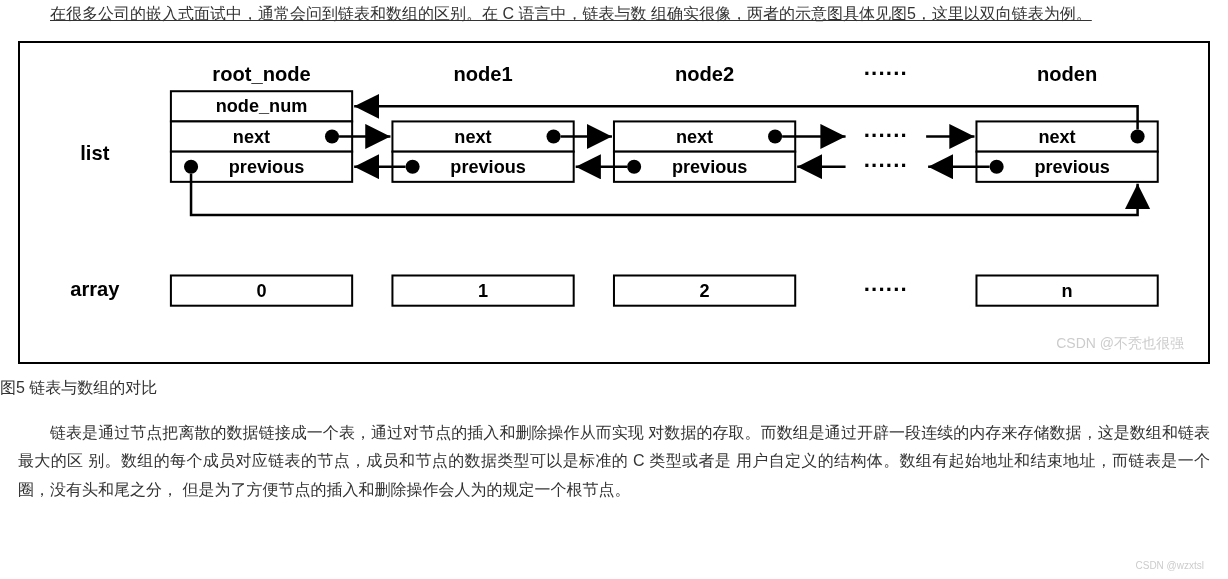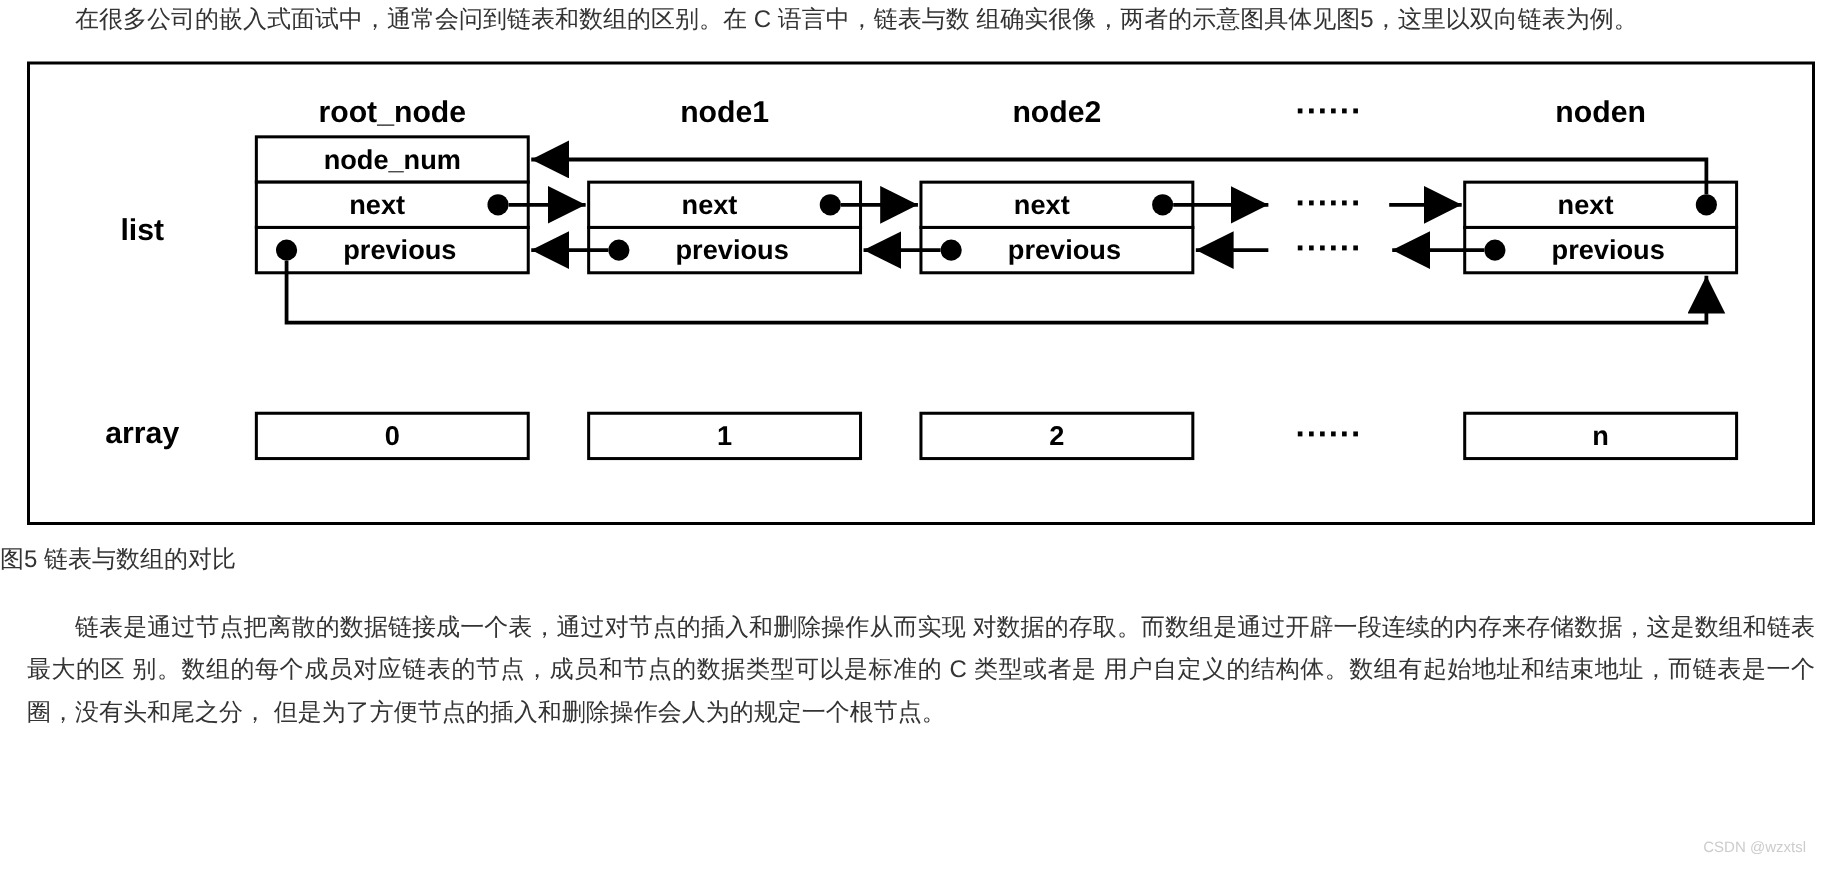--- a/index.html
+++ b/index.html
@@ -10,27 +10,27 @@
       color: #333;
       background: #fff;
       width: 1228px;
       padding: 0;
     }
     .para {
       padding: 0 18px;
       text-align: justify;
       margin-bottom: 8px;
     }
-    .para1 { text-indent: 2em; }
+    .para1 { text-indent: 2em; text-decoration: underline; }
     .para2 { text-indent: 2em; }
     .figure-box {
       margin: 12px 18px 10px 18px;
       border: 2px solid #000;
       background: #fff;
-      padding: 16px 20px 7px 20px;
+      padding: 16px 20px 21px 20px;
       position: relative;
     }
     .figure-caption {
       text-align: left;
       margin: 10px 0 16px 0;
     }
     .svg-wrap { width: 100%; }
     svg { display: block; }
     .node-box { fill: #fff; stroke: #000; stroke-width: 2; }
     .txt { font-family: Arial, "Microsoft YaHei", sans-serif; font-size: 18px; font-weight: bold; }
@@ -142,20 +142,21 @@
 
       <rect class="node-box" x="570" y="215" width="180" height="30"></rect>
       <text class="txt" x="660" y="236" text-anchor="middle">2</text>
 
       <text class="dots" x="840" y="236" text-anchor="middle">······</text>
 
       <rect class="node-box" x="930" y="215" width="180" height="30"></rect>
       <text class="txt" x="1020" y="236" text-anchor="middle">n</text>
     </svg>
   </div>
+  <div class="watermark">CSDN @不秃也很强</div>
 </div>
 
 <div class="figure-caption">
   <span>图5 链表与数组的对比</span>
 </div>
 
 <div class="para para2">
   <span>链表是通过节点把离散的数据链接成一个表，通过对节点的插入和删除操作从而实现 对数据的存取。而数组是通过开辟一段连续的内存来存储数据，这是数组和链表最大的区 别。数组的每个成员对应链表的节点，成员和节点的数据类型可以是标准的 C 类型或者是 用户自定义的结构体。数组有起始地址和结束地址，而链表是一个圈，没有头和尾之分， 但是为了方便节点的插入和删除操作会人为的规定一个根节点。</span>
 </div>
 

